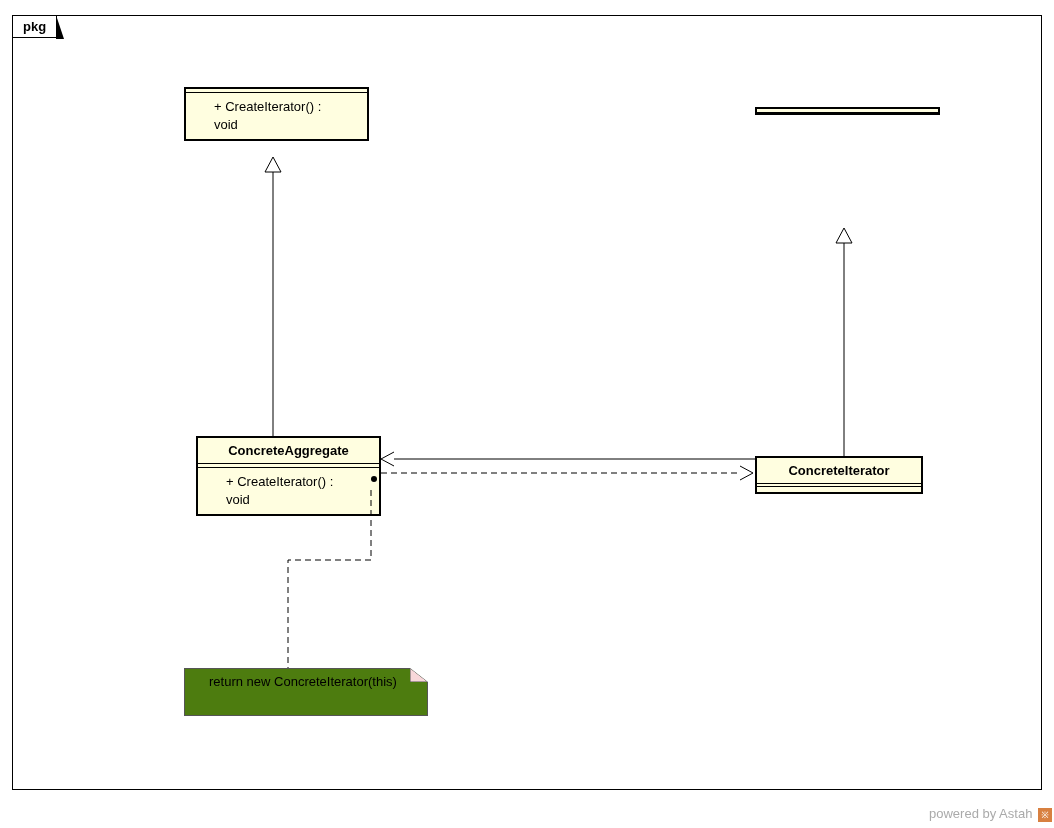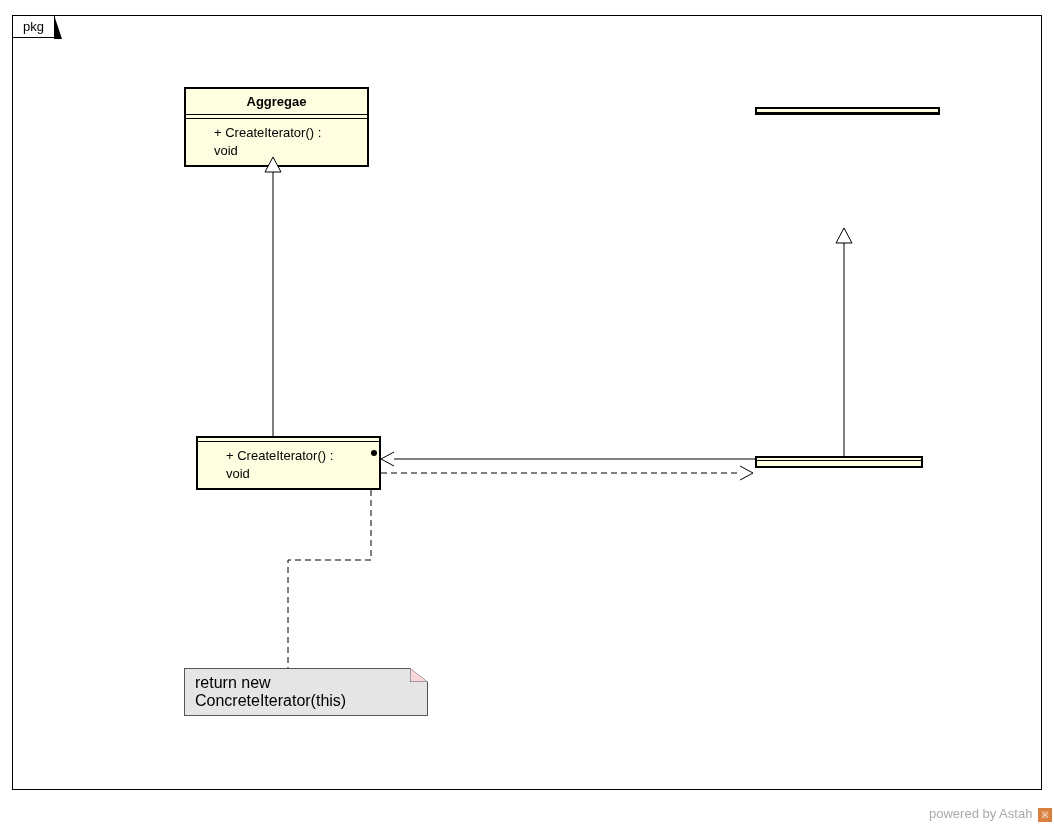--- a/index.html
+++ b/index.html
@@ -19,21 +19,21 @@
       height: 775px;
     }
     .pkg-tab {
       position: absolute;
       left: -1px;
       top: -1px;
       border: 1px solid black;
       background: white;
       padding: 3px 10px;
       font-size: 13px;
-      font-weight: normal;
+      font-weight: bold;
     }
     .pkg-tab::after {
       content: '';
       position: absolute;
       right: -8px;
       top: -1px;
       width: 0;
       height: 0;
       border-top: 24px solid transparent;
       border-left: 8px solid black;
@@ -57,24 +57,24 @@
     .class-divider-thin {
       height: 3px;
       border-bottom: 1px solid black;
     }
     .class-methods {
       padding: 5px 28px;
       line-height: 1.4;
     }
     .note-box {
       position: absolute;
-      background: #e5e5e5;
+      background: #4d7c0f;
       border: 1px solid #555;
-      font-size: 16px;
-      padding: 5px 10px;
+      font-size: 13px;
+      padding: 5px 24px;
     }
     .note-corner {
       position: absolute;
       right: -1px;
       top: -1px;
       width: 0;
       height: 0;
       border-style: solid;
       border-width: 0 18px 14px 0;
       border-color: transparent white transparent transparent;
@@ -124,40 +124,41 @@
 </head>
 <body>
 
 <div class="frame">
   <div class="pkg-tab">
     <span>pkg</span>
   </div>
 </div>
 
 <div class="class-box" style="left:184px; top:87px; width:185px;">
-  <div class="class-title">Aggregae</div>
   <div class="class-divider"></div>
   <div class="class-methods">
     <div>+ CreateIterator() : void</div>
   </div>
 </div>
 
 <div class="class-box" style="left:755px; top:107px; width:185px;">
   <div class="class-divider"></div>
 </div>
 
 <div class="class-box" style="left:196px; top:436px; width:185px;">
+  <div class="class-title">ConcreteAggregate</div>
   <div class="class-divider"></div>
   <div class="class-methods" style="position:relative;">
     <div>+ CreateIterator() : void</div>
     <div class="pin" style="right:2px; top:8px;"></div>
   </div>
 </div>
 
 <div class="class-box" style="left:755px; top:456px; width:168px;">
+  <div class="class-title">ConcreteIterator</div>
   <div class="class-divider-thin"></div>
   <div class="class-divider-thin" style="border-bottom:none; height:5px;"></div>
 </div>
 
 <div class="note-box" style="left:184px; top:668px; width:244px; height:48px;">
   <div>return new ConcreteIterator(this)</div>
   <svg class="note-corner-fold" viewBox="0 0 18 14">
     <polygon points="0,0 18,14 0,14" fill="#f8d7da" stroke="none"></polygon>
     <polyline points="0,0 0,14 18,14" fill="none" stroke="#555" stroke-width="1"></polyline>
     <polyline points="0,0 18,14" fill="none" stroke="#555" stroke-width="1"></polyline>

